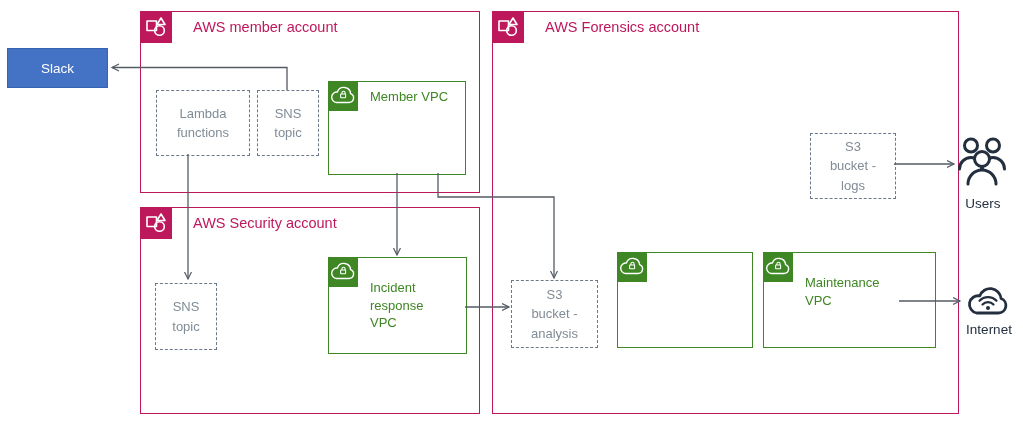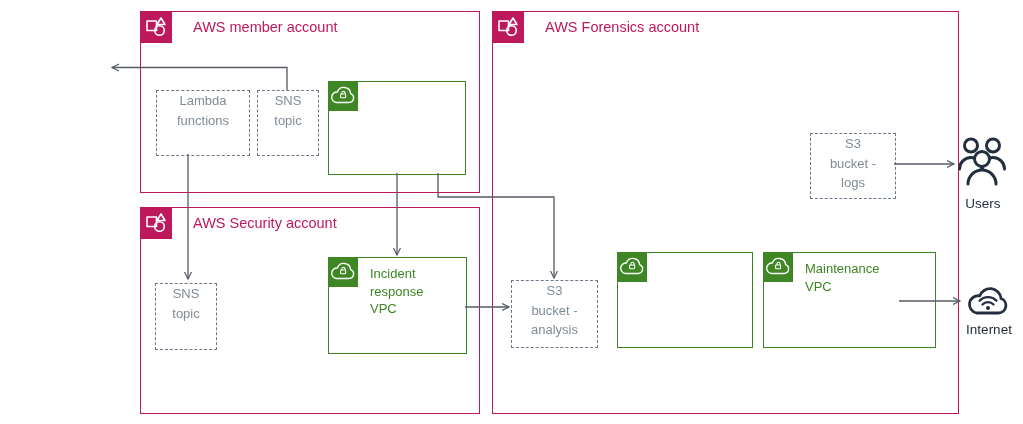--- a/index.html
+++ b/index.html
@@ -3,27 +3,27 @@
 <meta charset="utf-8">
 <style>
   html,body{margin:0;padding:0;background:#fff;}
   .canvas{
     position:relative;width:1023px;height:424px;background:#ffffff;overflow:hidden;
     font-family:"Liberation Sans", sans-serif;
   }
   .account{position:absolute;border:1px solid var(--account-pink,#be185d);background:transparent;}
   .acct-icon{position:absolute;top:-1px;left:-1px;width:32px;height:32px;background:var(--account-pink,#be185d);display:flex;align-items:center;justify-content:center;}
   .acct-title{position:absolute;left:52px;top:0;height:31px;line-height:31px;color:var(--account-pink,#be185d);font-size:14.5px;white-space:nowrap;}
-  .dashed-node{position:absolute;border:1px dashed var(--dashed-border,#6b7889);color:var(--dashed-text,#818c96);font-size:13px;line-height:1.5;display:flex;align-items:flex-start;justify-content:center;text-align:center;background:#fff;}
+  .dashed-node{position:absolute;border:1px dashed var(--dashed-border,#6b7889);color:var(--dashed-text,#818c96);font-size:13px;line-height:1.5;display:flex;align-items:center;justify-content:center;text-align:center;background:#fff;}
   .dashed-node .lines span{display:block;}
   .vpc{position:absolute;border:1px solid var(--vpc-green,#3f8624);background:#fff;}
   .vpc-icon{position:absolute;top:-1px;left:-1px;width:30px;height:30px;background:var(--vpc-green,#3f8624);display:flex;align-items:center;justify-content:center;}
   .vpc-label{position:absolute;left:41px;color:var(--vpc-green,#3f8624);font-size:13px;line-height:1.35;}
   .vpc-label.single{top:0;height:29px;line-height:29px;white-space:nowrap;}
-  .vpc-label.multi{top:7px;}
+  .vpc-label.multi{top:21px;}
   .vpc-label.multi span{display:block;}
   .slack-box{position:absolute;left:7px;top:48px;width:99px;height:38px;background:var(--slack-blue,#4472c4);border:1px solid #3764b0;color:#ffffff;font-size:13.5px;display:flex;align-items:center;justify-content:center;}
   .ext{position:absolute;text-align:center;}
   .ext-label{position:absolute;color:var(--icon-dark,#232f3e);font-size:13.5px;text-align:center;width:86px;}
   .overlay{position:absolute;left:0;top:0;width:1023px;height:424px;pointer-events:none;}
 </style>
 </head>
 <body>
 
 <div class="canvas">
@@ -60,20 +60,23 @@
         <g fill="none" stroke="#ffffff" stroke-width="1.6" stroke-linejoin="round">
           <rect x="7" y="10" width="9.5" height="9.5"></rect>
           <polygon points="21,7 25,13.5 17,13.5"></polygon>
           <circle cx="19.5" cy="19.5" r="4.8"></circle>
         </g>
       </svg>
     </div>
     <div class="acct-title">AWS Forensics account</div>
   </div>
 
+  <div class="slack-box">
+    <span>Slack</span>
+  </div>
 
   <div class="dashed-node" style="left:156px;top:90px;width:92px;height:64px;">
     <div class="lines">
       <span>Lambda</span>
       <span>functions</span>
     </div>
   </div>
 
   <div class="dashed-node" style="left:257px;top:90px;width:60px;height:64px;">
     <div class="lines">
@@ -83,20 +86,21 @@
   </div>
 
   <div class="vpc" style="left:328px;top:81px;width:136px;height:92px;">
     <div class="vpc-icon">
       <svg width="30" height="30" viewBox="0 0 30 30">
         <path d="M8.5,21.5 h12.5 a4.6,4.6 0 0 0 1.6,-8.9 a6.8,6.8 0 0 0 -13.2,-1.6 A4.9,4.9 0 0 0 8.5,21.5 Z" fill="none" stroke="#ffffff" stroke-width="1.4" stroke-linejoin="round"></path>
         <rect x="12.6" y="13" width="5" height="3.8" rx="0.6" fill="none" stroke="#ffffff" stroke-width="1.1"></rect>
         <path d="M13.9,13 v-1.1 a1.6,1.6 0 0 1 3.2,0 V13" fill="none" stroke="#ffffff" stroke-width="1.1"></path>
       </svg>
     </div>
+    <div class="vpc-label single">Member VPC</div>
   </div>
 
   <div class="dashed-node" style="left:155px;top:283px;width:60px;height:65px;">
     <div class="lines">
       <span>SNS</span>
       <span>topic</span>
     </div>
   </div>
 
   <div class="vpc" style="left:328px;top:257px;width:137px;height:95px;">

